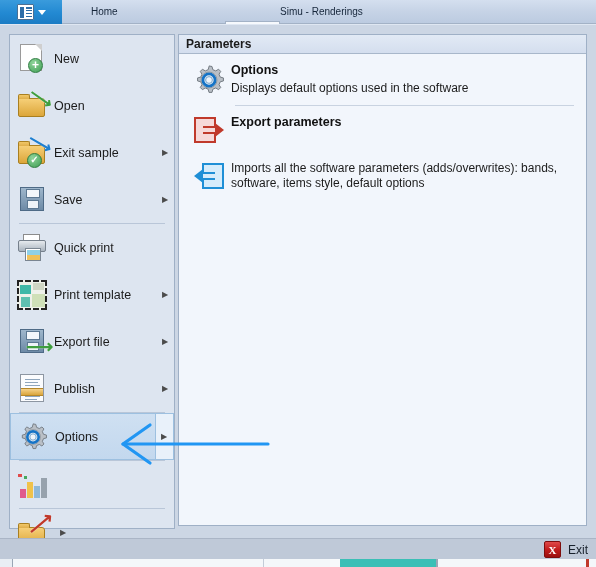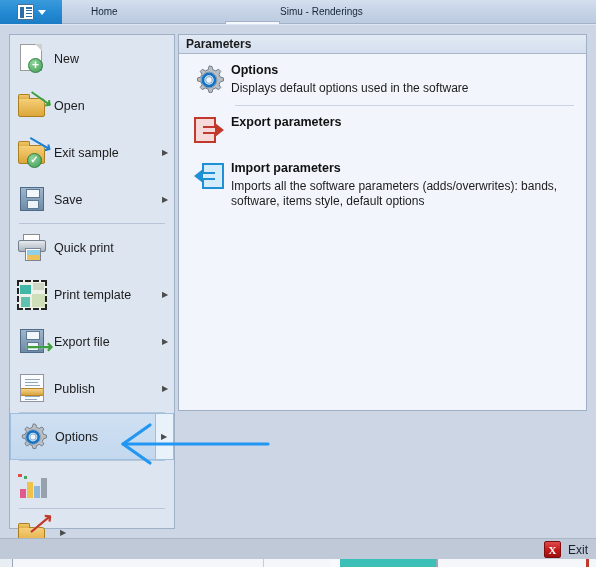--- a/index.html
+++ b/index.html
@@ -305,21 +305,21 @@
   .ic-about {
     position: absolute; left: 3px; top: 6px;
     width: 30px; height: 24px;
   }
   .ic-about i { position: absolute; bottom: 0; display: block; }
 
   
   #right-panel {
     position: absolute;
     left: 178px; top: 9px;
-    width: 409px; height: 377px;
+    width: 409px; height: 492px;
     background: #f2f6fc;
     border: 1px solid #9fb0c6;
     box-sizing: border-box;
   }
   #panel-header {
     height: 19px;
     line-height: 19px;
     padding-left: 7px;
     font-size: 12px;
     font-weight: bold;
@@ -643,21 +643,20 @@
 
     <div class="panel-entry">
       <span class="pe-icon">
         <span class="ic-sqarrow" style="transform:scaleX(-1);">
           <span class="box" style="background:#d6ecfb; border:2px solid #1f8fd6;"></span>
           <span class="shaft" style="background:#d6ecfb; border-top:2px solid #1f8fd6; border-bottom:2px solid #1f8fd6;"></span>
           <span class="head" style="border-left:9px solid #1f8fd6;"></span>
         </span>
       </span>
       <span class="pe-text">
-        <span class="pe-title" style="display:block;">Import parameters</span>
         <span class="pe-desc" style="display:block;">Imports all the software parameters (adds/overwrites): bands, software, items style, default options</span>
       </span>
     </div>
   </div>
 
   <svg id="annotation-arrow" viewBox="0 0 165 46">
     <polyline points="40,4 13,23 40,42" fill="none" stroke="#2196f3" stroke-width="3.2" stroke-linecap="round" stroke-linejoin="round"></polyline>
     <line x1="13" y1="23" x2="158" y2="23" stroke="#2196f3" stroke-width="3.2" stroke-linecap="round"></line>
   </svg>
 </div>

